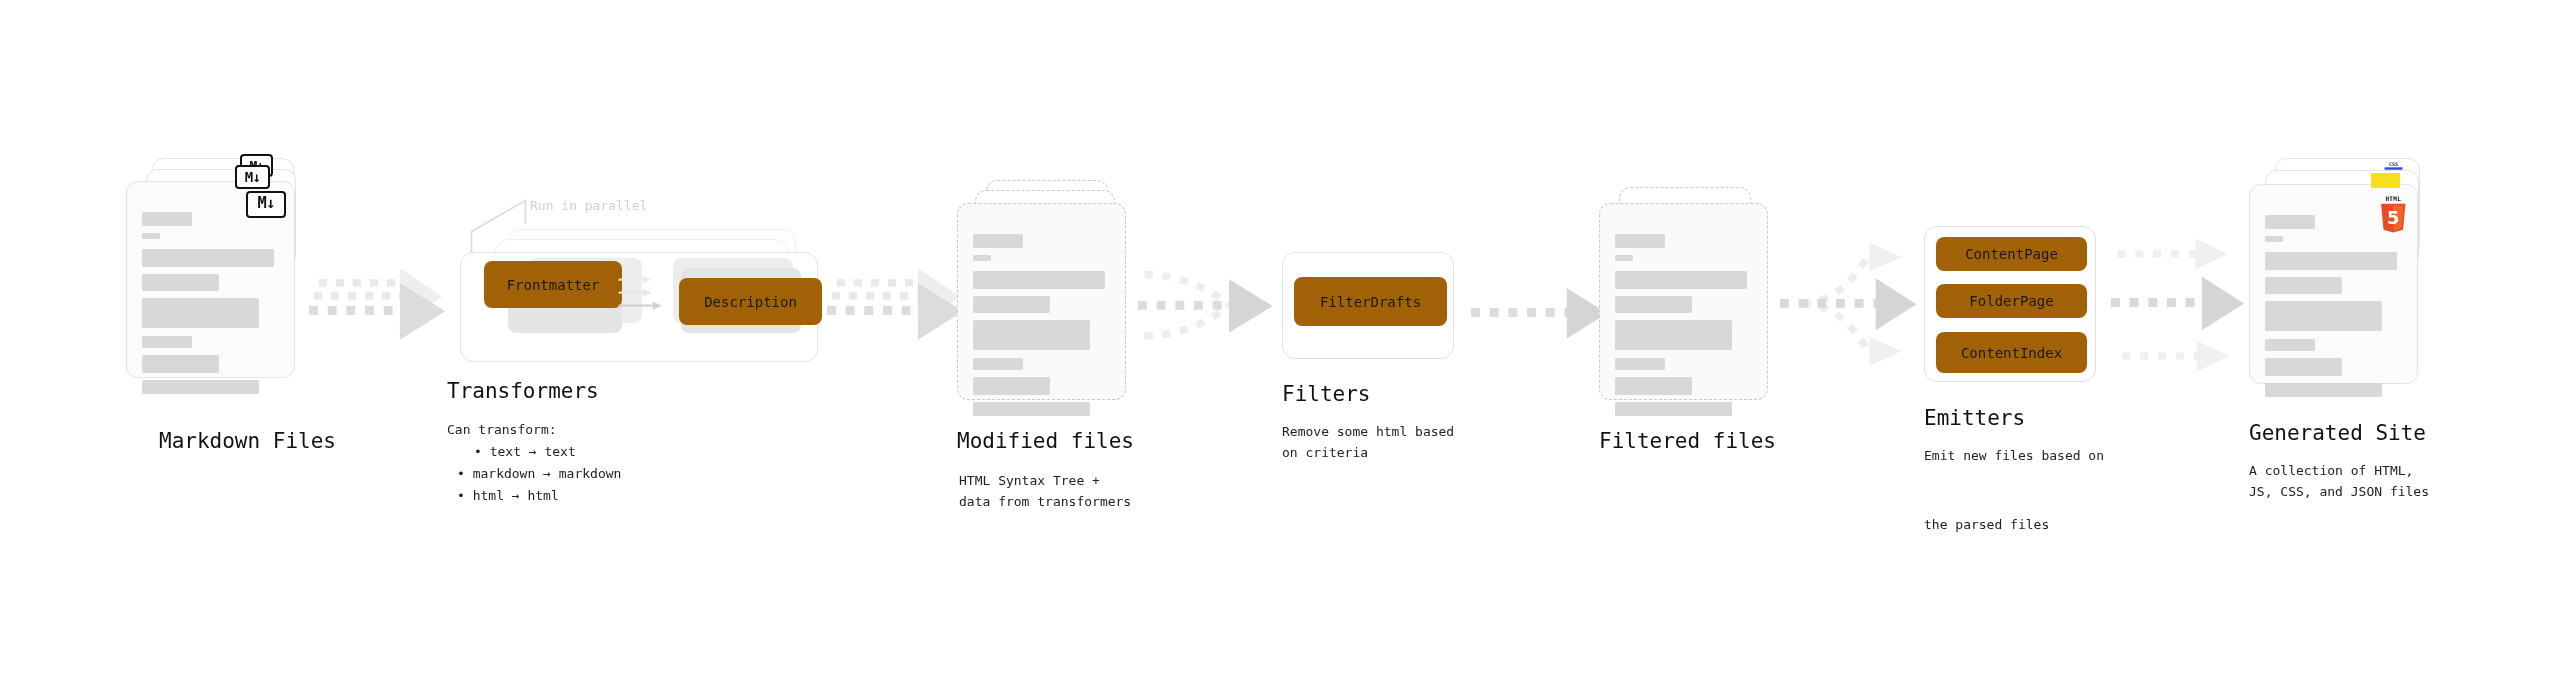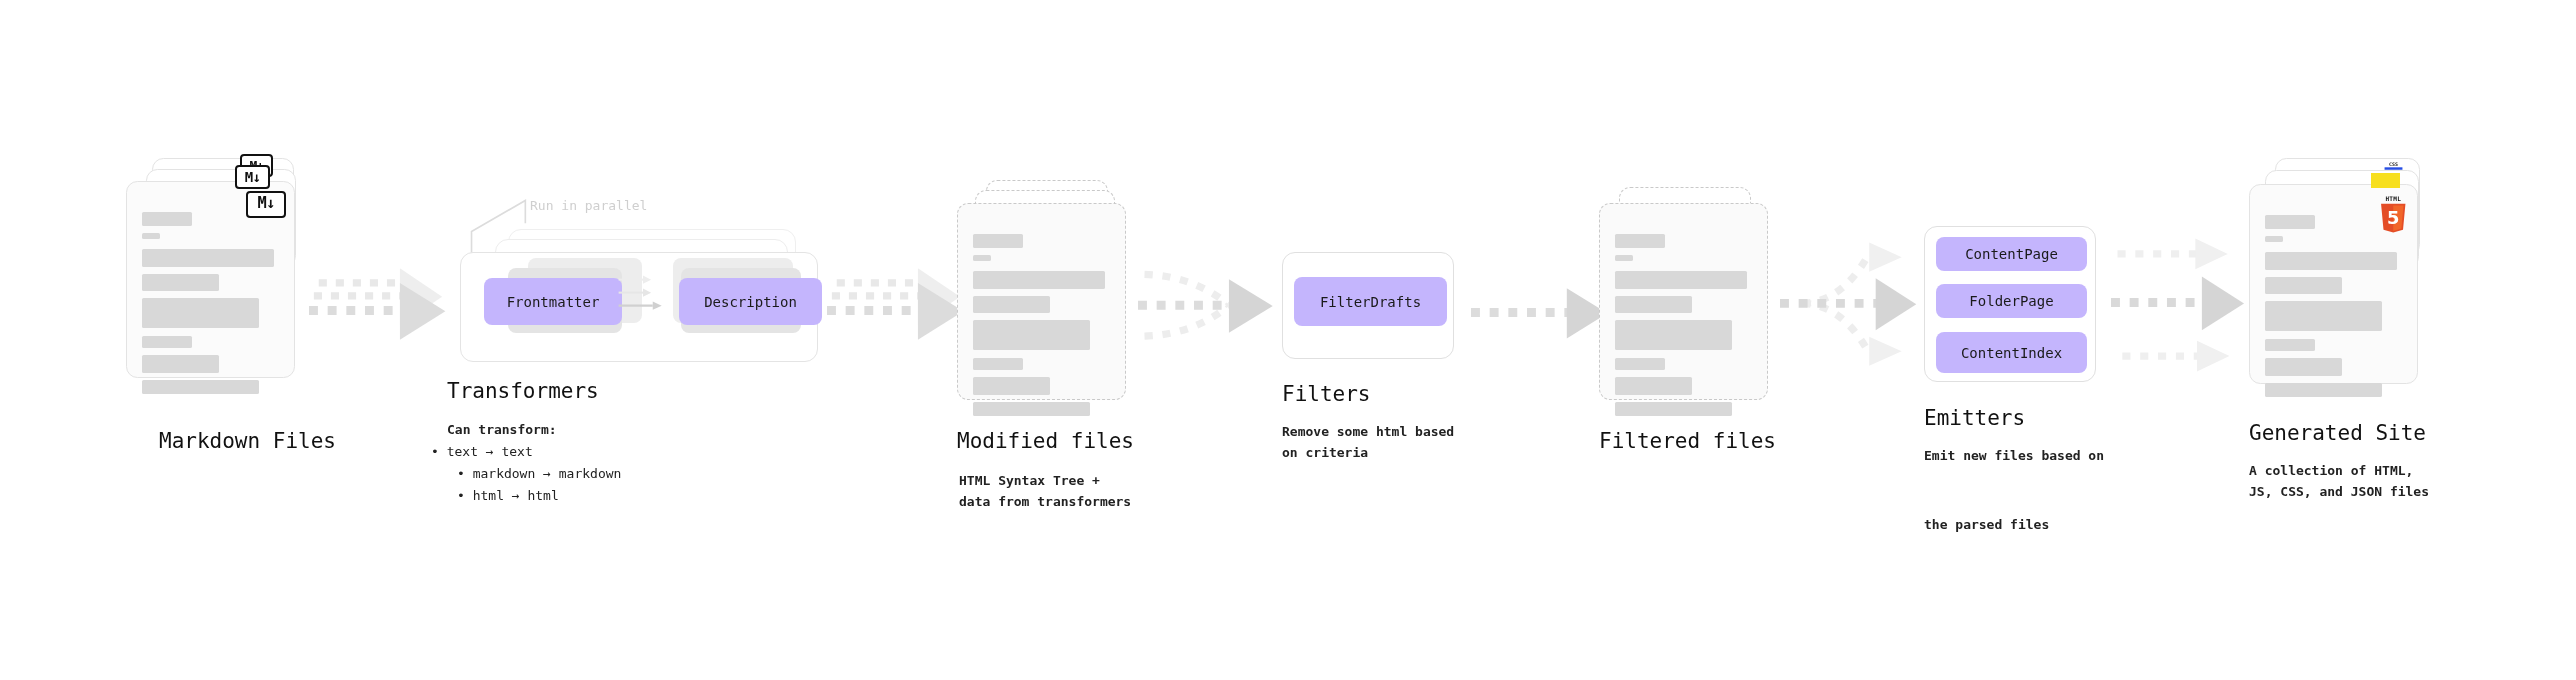--- a/index.html
+++ b/index.html
@@ -34,36 +34,35 @@
   .html5-badge{position:absolute;width:32.5px;height:37px;}
   .css-badge{position:absolute;width:21px;height:9.8px;}
   .js-badge{position:absolute;width:28px;height:14.6px;background:#f7df1e;}
 
   
   .gbox{
     position:absolute;border:1.2px solid #e0e0e0;border-radius:13px;
     background:#ffffff;box-sizing:border-box;
   }
   .chip{
-    position:absolute;background:#c4b5fd;border-radius:8.1px;
+    position:absolute;background:#a16207;border-radius:8.1px;
     display:flex;align-items:center;justify-content:center;
     font-size:14px;color:#1a1a1a;white-space:nowrap;
   }
   .chip.faint1{background:#e4e4e4;}
   .chip.faint2{background:#ededed;}
 
   
   .title{
     position:absolute;font-size:21px;color:#111;white-space:nowrap;
     letter-spacing:0px;
   }
   .sub{
     position:absolute;font-size:13px;color:#222;line-height:1.75;
     white-space:pre;
-    font-weight:bold;
   }
   .paraLabel{
     position:absolute;font-size:13px;color:#cfcfcf;white-space:nowrap;
   }
   .bullets{position:absolute;font-size:13px;color:#222;line-height:1.75;white-space:pre;}
 
   svg{display:block;overflow:visible;}
 </style>
 </head>
 <body>
@@ -118,42 +117,42 @@
 
     <div class="gbox" style="left:63px;top:34px;width:288px;height:118px;border-color:#efefef;"></div>
     <div class="gbox" style="left:50px;top:44px;width:293px;height:118px;border-color:#ededed;"></div>
     <div class="gbox" style="left:14.6px;top:57px;width:358px;height:110px;border-color:#e4e4e4;"></div>
 
     <div class="chip faint2" style="left:83px;top:63px;width:114px;height:65px;"></div>
     <div class="chip faint1" style="left:63px;top:73px;width:114px;height:65px;"></div>
     <div class="chip faint2" style="left:228px;top:63px;width:120px;height:65px;"></div>
     <div class="chip faint1" style="left:236px;top:73px;width:120px;height:65px;"></div>
 
-    <div class="chip" style="left:39px;top:83px;width:138px;height:47px;text-align:center;">
+    <div class="chip" style="left:39px;top:66px;width:138px;height:47px;text-align:center;">
       <span>Frontmatter</span>
     </div>
     <div class="chip" style="left:234px;top:83px;width:143px;height:47px;">
       <span>Description</span>
     </div>
 
     <svg class="abs" style="left:172px;top:78px;width:65px;height:49px;" viewBox="0 0 80 60">
       <g fill="none">
         <path d="M2 8 H32" stroke="#ededed" stroke-width="2.5"></path>
         <polygon points="32,3 42,8 32,13" fill="#ededed"></polygon>
         <path d="M2 24 H32" stroke="#e6e6e6" stroke-width="2.5"></path>
         <polygon points="32,19 42,24 32,29" fill="#e6e6e6"></polygon>
         <path d="M2 40 H44" stroke="#d0d0d0" stroke-width="2.5"></path>
         <polygon points="44,35 55,40 44,45" fill="#d0d0d0"></polygon>
       </g>
     </svg>
   </div>
 
   <div class="title" style="left:447px;top:379px;">Transformers</div>
   <div class="sub" style="left:447px;top:419px;">Can transform:</div>
-  <div class="bullets" style="left:431px;top:441px;">• text → text</div>
+  <div class="bullets" style="left:474px;top:441px;">• text → text</div>
   <div class="bullets" style="left:457px;top:463px;">• markdown → markdown</div>
   <div class="bullets" style="left:457px;top:485px;">• html → html</div>
 
   <svg class="abs" style="left:827px;top:268px;width:138px;height:98px;" viewBox="0 0 170 120">
     <g stroke="#e8e8e8" stroke-width="9" stroke-dasharray="10 11" fill="none">
       <path d="M12 18 H118"></path>
       <path d="M6 34 H124"></path>
     </g>
     <path d="M0 52 H126" stroke="#dcdcdc" stroke-width="11" stroke-dasharray="11 12" fill="none"></path>
     <polygon points="112,0 164,35 112,70" fill="#eeeeee"></polygon>

